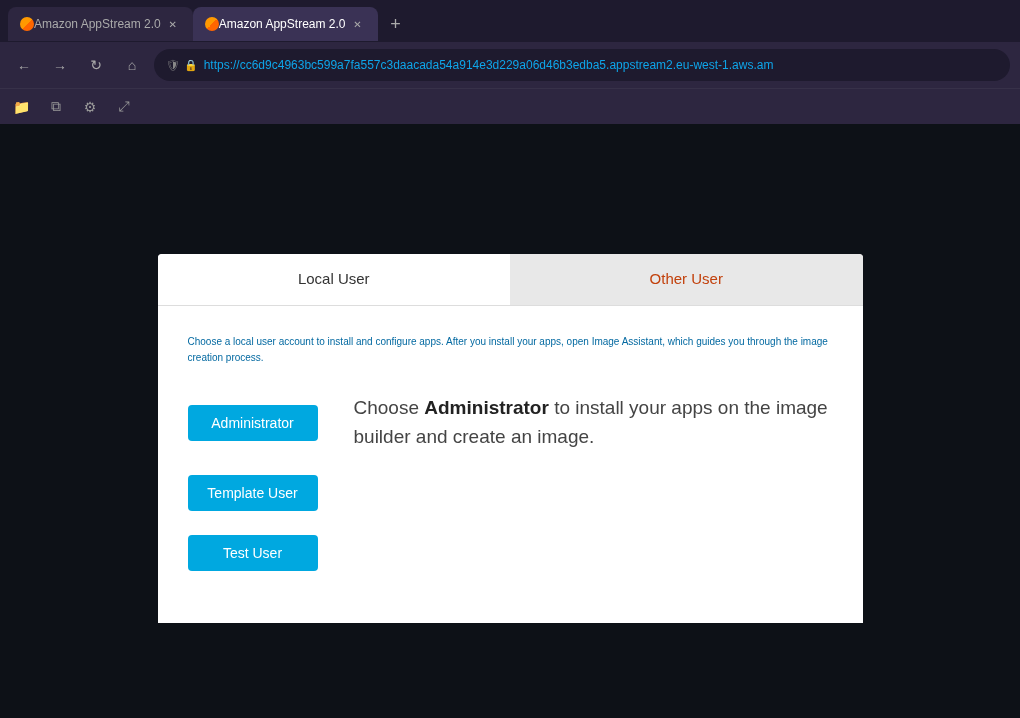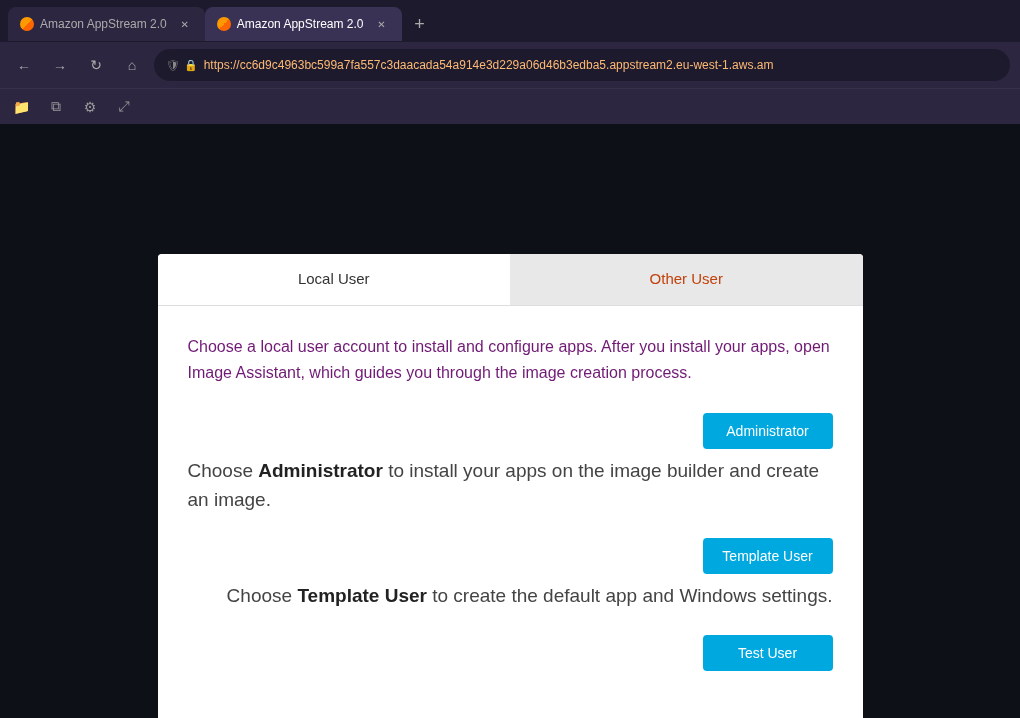--- a/index.html
+++ b/index.html
@@ -17,21 +17,20 @@
       display: flex;
       align-items: center;
       padding: 6px 12px;
       border-radius: 8px 8px 0 0;
       font-size: 12px;
       color: #ccc;
       max-width: 200px;
       height: 34px;
       cursor: pointer;
       position: relative;
-      gap: 6px;
     }
 
     .tab.inactive {
       background: #2d2640;
       color: #aaa;
     }
 
     .tab.active {
       background: #3a3255;
       color: #fff;
@@ -110,21 +109,21 @@
     .address-bar-icons {
       display: flex;
       align-items: center;
       gap: 4px;
       color: #888;
       font-size: 11px;
     }
 
     .address-text {
       font-size: 12px;
-      color: #fdba74;
+      color: #0ea5e9;
       flex: 1;
     }
 
     .toolbar-bar {
       background: #2d2640;
       border-top: 1px solid rgba(255,255,255,0.05);
       padding: 4px 10px;
       display: flex;
       align-items: center;
       gap: 10px;
@@ -187,32 +186,31 @@
     .dialog-tab.inactive {
       background: #e8e8e8;
       color: #c2410c;
     }
 
     .dialog-body {
       padding: 28px 30px;
     }
 
     .dialog-description {
-      font-size: 16px;
-      color: #701a75;
+      font-size: 10px;
+      color: #0369a1;
       line-height: 1.6;
       margin-bottom: 28px;
     }
 
     .user-option {
       display: flex;
-      align-items: flex-end;
-      gap: 8px;
+      align-items: center;
+      gap: 36px;
       margin-bottom: 24px;
-      flex-direction: column;
     }
 
     .user-btn {
       background: #00a8e0;
       color: #fff;
       border: none;
       border-radius: 4px;
       padding: 10px 16px;
       font-size: 14px;
       cursor: pointer;
@@ -291,23 +289,20 @@
 
       <div class="user-option">
         <button class="user-btn">Administrator</button>
         <span class="user-description">
           Choose <strong>Administrator</strong><span> to install your apps on the image builder and create an image.</span>
         </span>
       </div>
 
       <div class="user-option">
         <button class="user-btn">Template User</button>
-        <span class="user-description">
-          Choose <strong>Template User</strong><span> to create the default app and Windows settings.</span>
-        </span>
       </div>
 
       <div class="user-option">
         <button class="user-btn">Test User</button>
       </div>
 
     </div>
   </div>
 </div>
 

